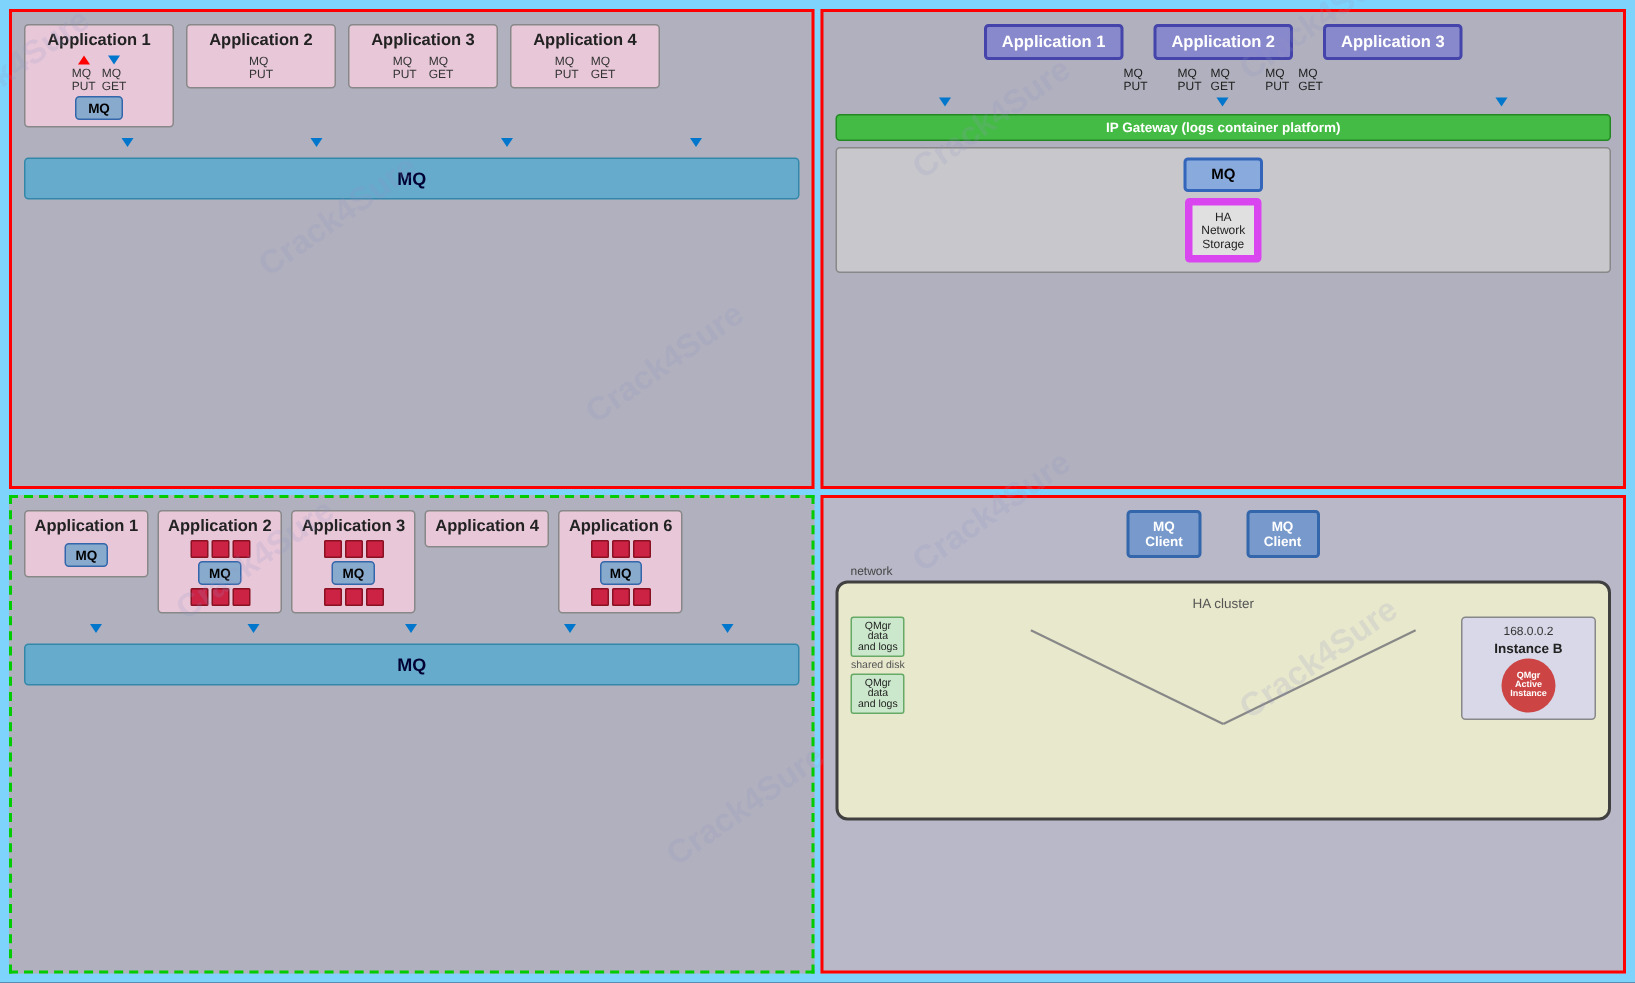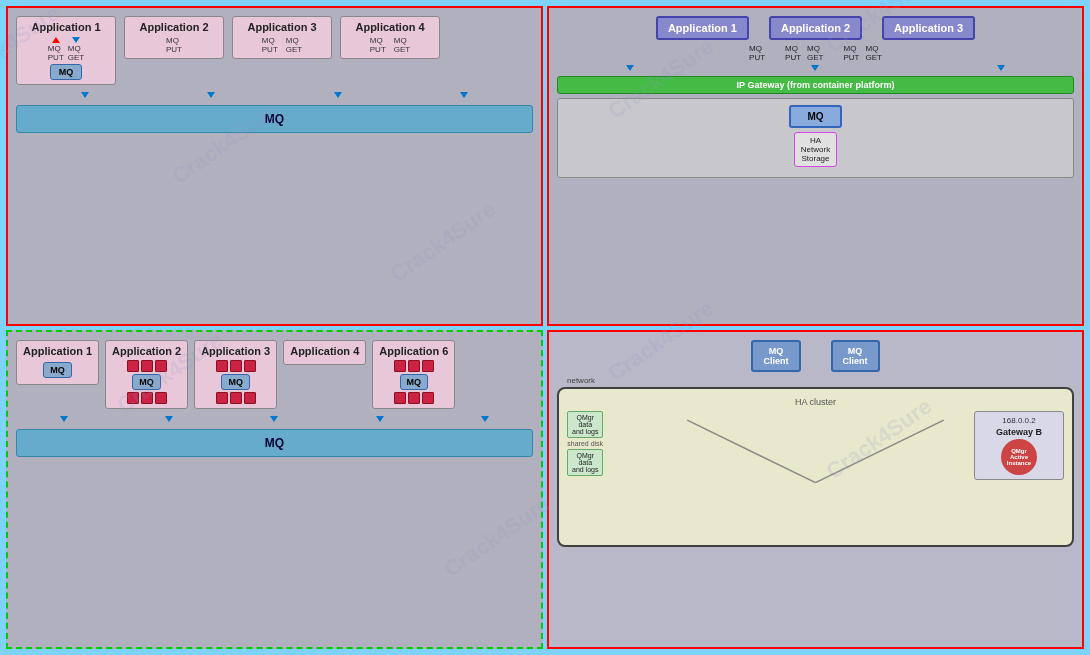--- a/index.html
+++ b/index.html
@@ -210,21 +210,21 @@
       border: 2px solid #3366bb;
       border-radius: 3px;
       padding: 4px 16px;
       font-size: 10px;
       font-weight: bold;
       color: #000;
     }
 
     .ha-storage-box {
       background: #e0e0e0;
-      border: 1px solid #d946ef;
+      border: 5px solid #d946ef;
       border-radius: 3px;
       padding: 3px 6px;
       font-size: 8px;
       color: #222;
       text-align: center;
     }
 
     
     .bl-panel {
       display: flex;
@@ -474,21 +474,21 @@
         <span>MQ<br>GET</span>
       </div>
     </div>
 
     <div style="display:flex;gap:40px;justify-content:center;margin:2px 0;">
       <div class="arrow-down"></div>
       <div class="arrow-down"></div>
       <div class="arrow-down"></div>
     </div>
 
-    <div class="green-gateway">IP Gateway (from container platform)</div>
+    <div class="green-gateway">IP Gateway (logs container platform)</div>
 
     <div class="tr-inner-area">
       <div class="mq-blue-box">MQ</div>
       <div class="ha-storage-box">
         <span>HA<br>Network<br>Storage</span>
       </div>
     </div>
   </div>
 
   <div class="panel-dashed bl-panel">
@@ -582,21 +582,21 @@
             <span>QMgr<br>data<br>and logs</span>
           </div>
           <div class="shared-disk-label">shared disk</div>
           <div class="data-log-box">
             <span>QMgr<br>data<br>and logs</span>
           </div>
         </div>
 
         <div class="machine-box">
           <div class="ip-label">168.0.0.2</div>
-          <div class="machine-label">Gateway B</div>
+          <div class="machine-label">Instance B</div>
           <div class="qmgr-box">
             <span style="font-size:6px;text-align:center;">QMgr<br>Active<br>Instance</span>
           </div>
         </div>
       </div>
 
       <svg class="network-lines" width="100%" height="100%">
         <line x1="25%" y1="20%" x2="50%" y2="60%" stroke="#888" stroke-width="1.5"></line>
         <line x1="75%" y1="20%" x2="50%" y2="60%" stroke="#888" stroke-width="1.5"></line>
         <path d="M 25% 20% Q 50% 5% 75% 20%" fill="none" stroke="#aaa" stroke-width="1.5"></path>

